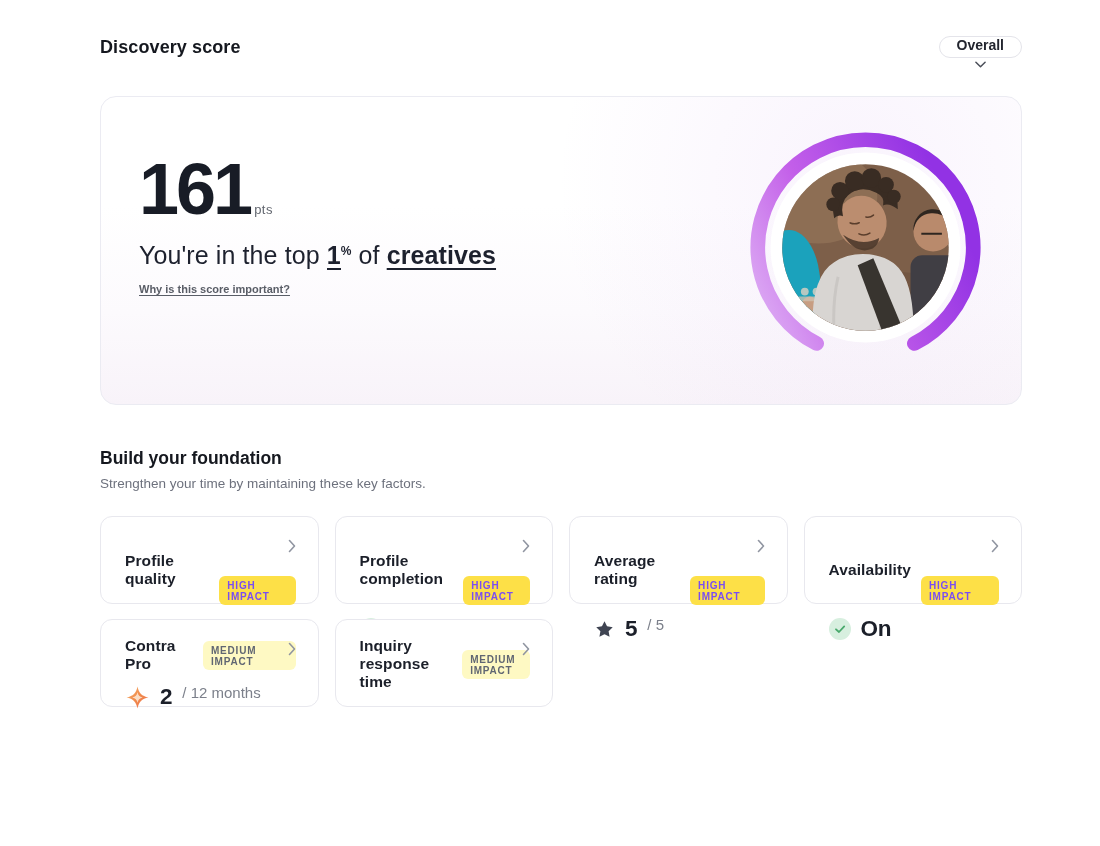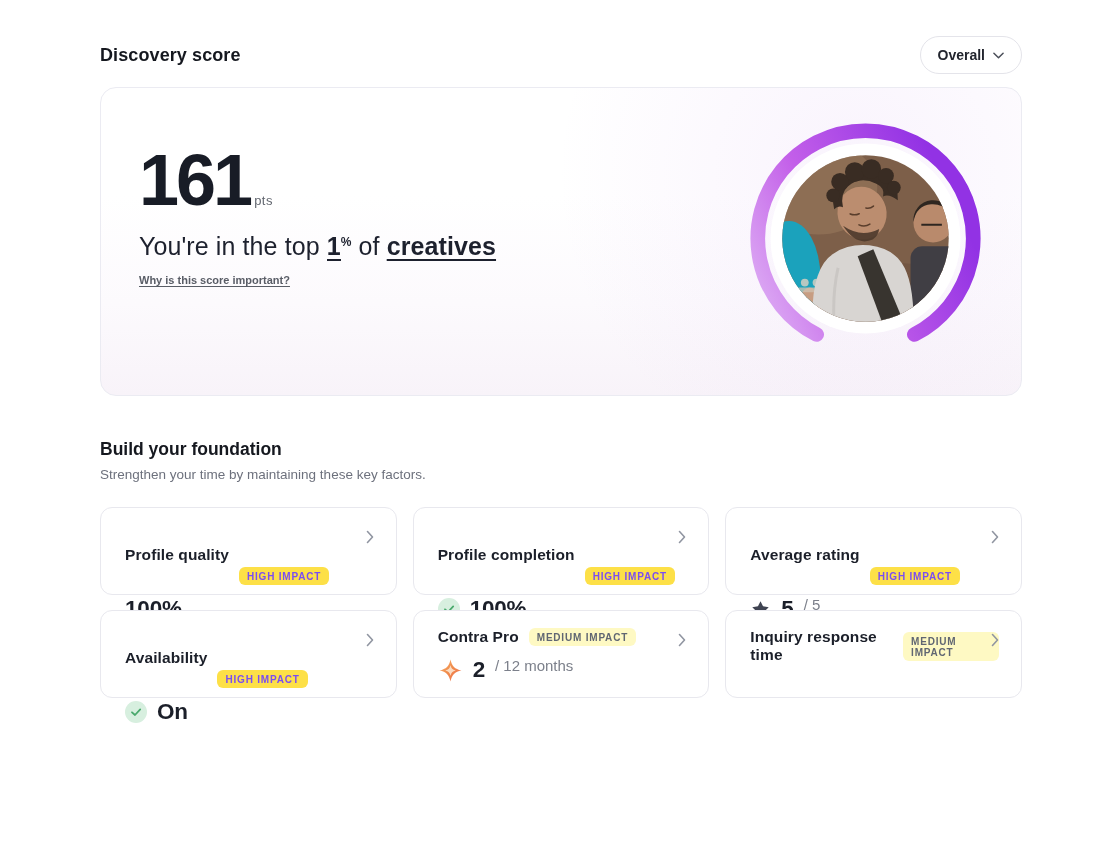--- a/index.html
+++ b/index.html
@@ -3,27 +3,27 @@
 <meta charset="utf-8">
 <style>
   * { box-sizing: border-box; margin: 0; padding: 0; }
   html, body { width: 1100px; background: #ffffff; font-family: "Liberation Sans", sans-serif; color: #1c202b; }
   body { height: 846px; overflow: hidden; }
   .container { width: 922px; margin-left: 100px; }
 
   
   .page-header { display: flex; justify-content: space-between; align-items: center; padding-top: 36px; }
   .page-title { font-size: 18px; font-weight: 700; letter-spacing: 0.1px; color: #15181f; }
-  .overall-btn { display: flex; align-items: center; gap: 8px; height: 38px; padding: 0 17px;
+  .overall-btn { display: flex; align-items: center; gap: 8px; height: 22px; padding: 0 17px;
     background: #fff; border: 1px solid #e4e4ea; border-radius: 19px; cursor: pointer;
-    font-family: inherit; font-size: 14px; font-weight: 600; color: #22252e; }
+    font-family: inherit; font-size: 14px; font-weight: 600; color: #22252e; flex-direction: column; }
   .overall-btn svg { display: block; }
 
   
-  .hero-card { position: relative; margin-top: 13px; height: 309px; border: 1px solid #ebebf2; border-radius: 16px;
+  .hero-card { position: relative; margin-top: 38px; height: 309px; border: 1px solid #ebebf2; border-radius: 16px;
     background:
       radial-gradient(circle at 82% 28%, rgba(198,142,235,0.10), rgba(198,142,235,0) 38%),
       linear-gradient(180deg, #ffffff 35%, #fcfafd 70%, #f8f3f9 100%);
     overflow: hidden; }
   .hero-left { padding: 56px 0 0 38px; max-width: 560px; }
   .score-row { line-height: 1; }
   .score-value { font-size: 72px; font-weight: 600; letter-spacing: -3px; color: #181c26; }
   .score-unit { font-size: 13px; font-weight: 500; color: #62666f; margin-left: 4px; letter-spacing: 0.5px; }
   .rank-line { margin-top: 16px; font-size: 25px; font-weight: 500; color: #1d212e; letter-spacing: 0.1px; }
   .rank-num { display: inline-block; border-bottom: 2px solid #1d212e; line-height: 1.05; font-weight: 600; }
@@ -34,21 +34,21 @@
     text-decoration: underline; text-underline-offset: 2px; cursor: pointer; }
 
   .hero-avatar { position: absolute; top: 33px; right: 38px; width: 235px; height: 235px; }
 
   
   .section-header { margin-top: 43px; }
   .section-title { font-size: 17.5px; font-weight: 700; color: #15181f; }
   .section-subtitle { margin-top: 7px; font-size: 13.5px; color: #6d717d; }
 
   
-  .factors-grid { margin-top: 25px; display: grid; grid-template-columns: 1fr 1fr 1fr; column-gap: 16px; row-gap: 15px; padding-bottom: 40px; }
+  .factors-grid { margin-top: 25px; display: grid; grid-template-columns: 1fr 1fr 1fr 1fr; column-gap: 16px; row-gap: 15px; padding-bottom: 40px; }
   .factor-card { position: relative; height: 88px; background: #fff; border: 1px solid #e8e8ee; border-radius: 12px;
     padding: 17px 22px 0 24px; cursor: pointer; }
   .card-top { display: flex; align-items: center; gap: 10px; }
   .factor-name { font-size: 15.5px; font-weight: 600; color: #1b1f29; letter-spacing: 0.1px; }
   .impact-badge { font-size: 10px; font-weight: 700; letter-spacing: 0.8px; padding: 4px 8px 3px; border-radius: 6px; }
   .impact-high { background: #fde047; color: #7a4df2; margin-top: 42px; }
   .impact-medium { background: #fef9c3; color: #606672; }
   .card-chevron { position: absolute; top: 22px; right: 22px; }
   .card-value-row { display: flex; gap: 10px; margin-top: 11px; }
   .factor-value { font-size: 22.5px; font-weight: 600; color: #1b1f29; letter-spacing: -0.2px; }

